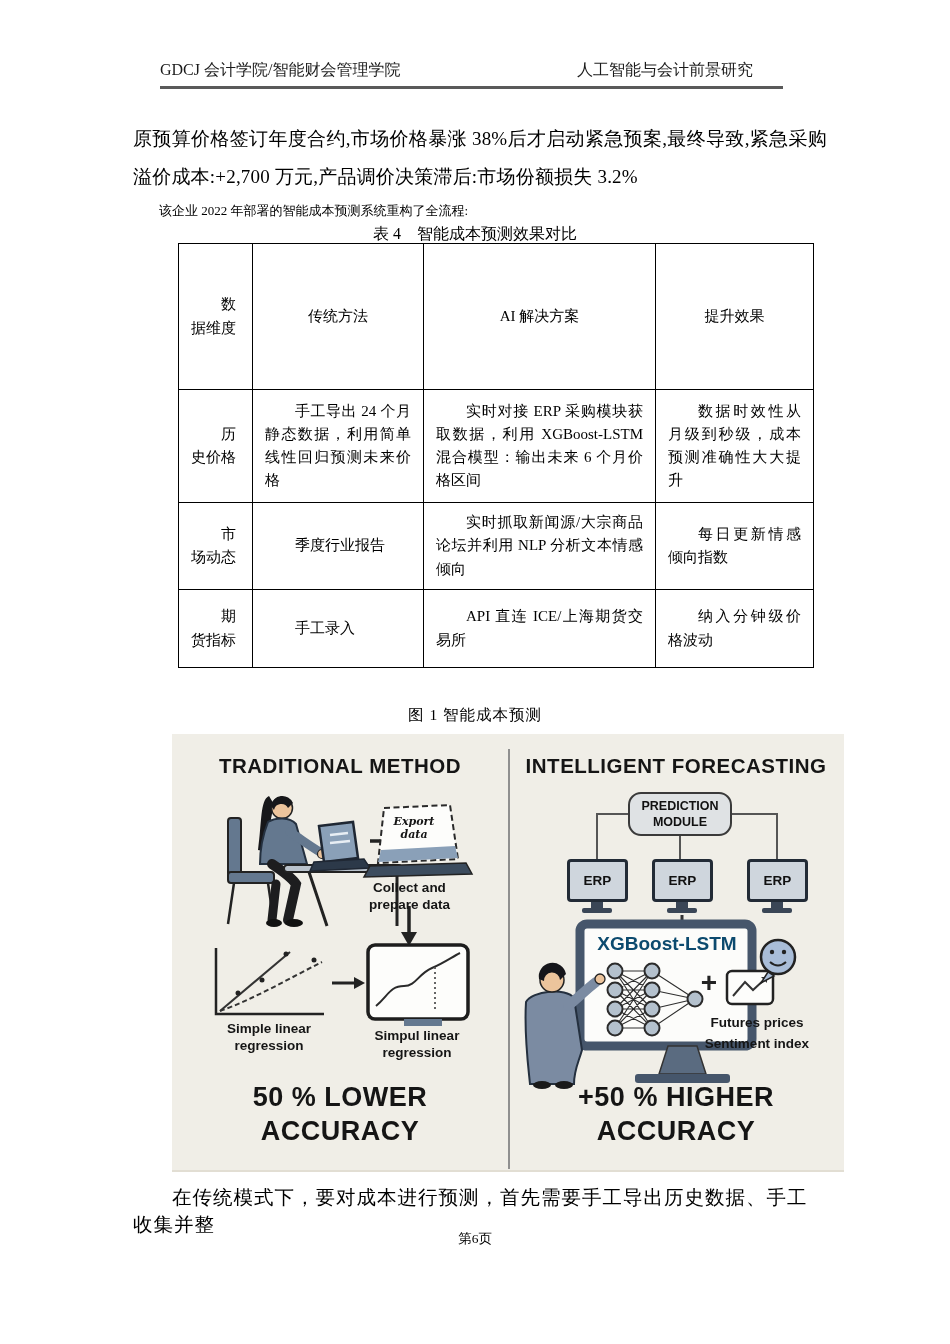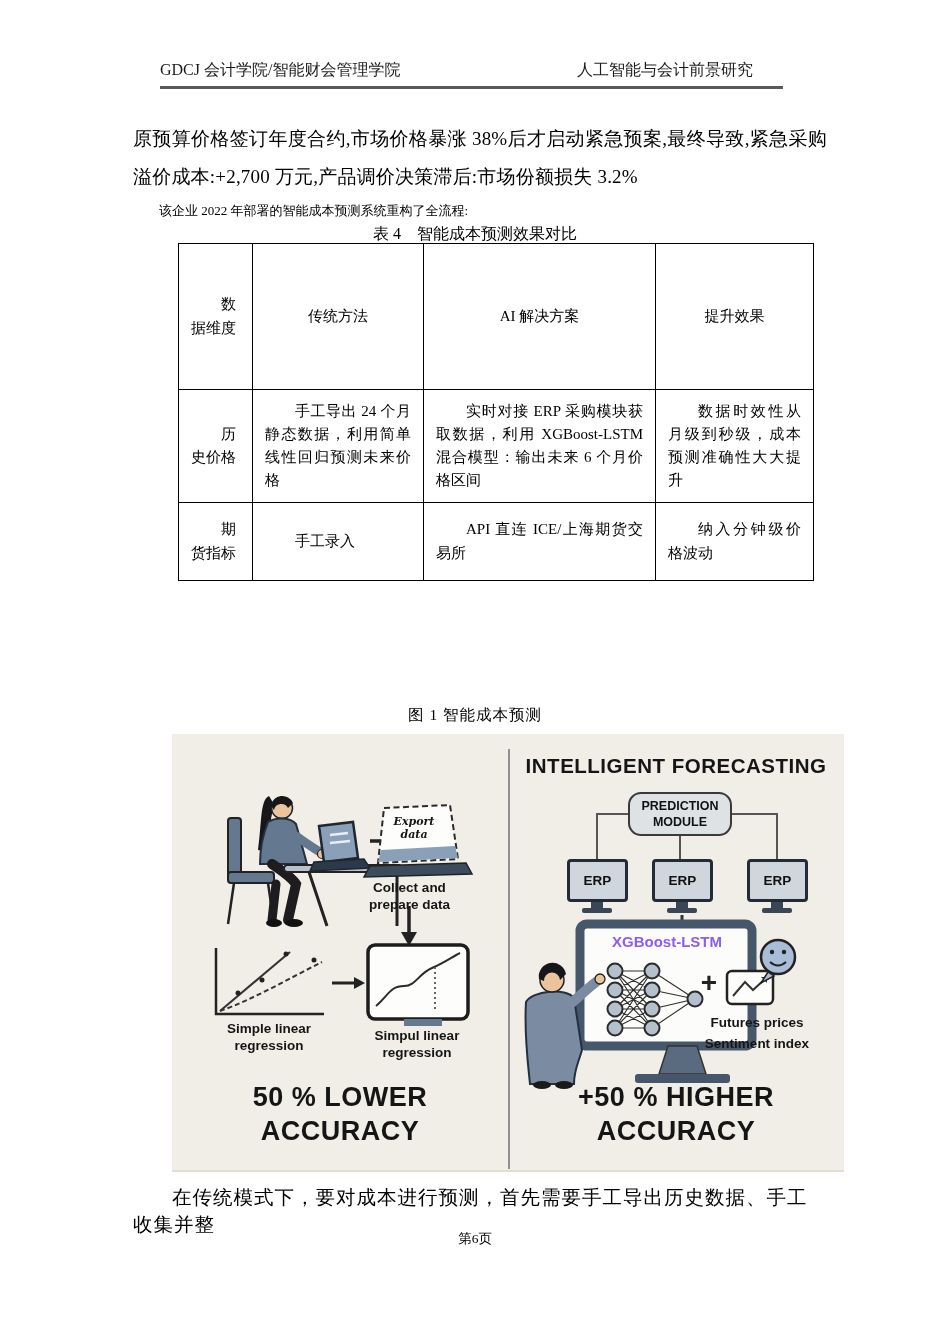--- a/index.html
+++ b/index.html
@@ -38,21 +38,21 @@
   .fg-big   { font-size:27px; font-weight:800; letter-spacing:.5px; }
   .export-note { font-size:11px; font-style:italic; font-weight:bold; line-height:1.15; font-family:"DejaVu Serif",serif; }
   .pred-box { position:absolute; left:456px; top:58px; width:104px; height:44px; background:#dfe2e4;
               border:2px solid #3a3a3a; border-radius:13px; display:flex; align-items:center; justify-content:center;
               font-family:"Liberation Sans",sans-serif; font-size:12.5px; font-weight:bold; text-align:center; line-height:1.3; color:#111; }
   .erp { position:absolute; top:125px; width:61px; height:43px; background:#cfd6dd; border:3px solid #222b36; border-radius:4px;
          display:flex; align-items:center; justify-content:center; font-family:"Liberation Sans",sans-serif;
          font-size:13.5px; font-weight:bold; color:#111; }
   .erp1 { left:395px; } .erp2 { left:480px; } .erp3 { left:575px; }
   .model-label { position:absolute; left:407px; top:199px; width:176px; text-align:center;
-                 font-family:"Liberation Sans",sans-serif; font-size:15px; font-weight:bold; color:#8b5cf6; }
+                 font-family:"Liberation Sans",sans-serif; font-size:19px; font-weight:bold; color:#0c4a6e; }
   .plus { position:absolute; left:522px; top:233px; width:30px; text-align:center;
           font-family:"Liberation Sans",sans-serif; font-size:28px; font-weight:700; color:#222; }
   
   .bottom-para { position:absolute; left:133px; top:1184px; width:694px; font-size:19.5px; text-indent:2em; letter-spacing:1px; }
   .footer { position:absolute; left:0; top:1230px; width:950px; text-align:center; font-size:13.5px; }
 </style>
 </head>
 <body>
 
 <div class="page">
@@ -71,20 +71,26 @@
       <th class="hc c0" style="text-align:justify;padding:0 12px;text-indent:2em;">数据维度</th>
       <th class="hc c1">传统方法</th>
       <th class="hc c2">AI 解决方案</th>
       <th class="hc c3">提升效果</th>
     </tr>
     <tr class="row1">
       <td class="dim c0">历史价格</td>
       <td class="body c1">手工导出 24 个月静态数据，利用简单线性回归预测未来价格</td>
       <td class="body c2">实时对接 ERP 采购模块获取数据，利用 XGBoost-LSTM 混合模型：输出未来 6 个月价格区间</td>
       <td class="body c3">数据时效性从月级到秒级，成本预测准确性大大提升</td>
+    </tr>
+    <tr class="row2">
+      <td class="dim c0">市场动态</td>
+      <td class="body c1">季度行业报告</td>
+      <td class="body c2">实时抓取新闻源/大宗商品论坛并利用 NLP 分析文本情感倾向</td>
+      <td class="body c3">每日更新情感倾向指数</td>
     </tr>
     <tr class="row3">
       <td class="dim c0">期货指标</td>
       <td class="body c1">手工录入</td>
       <td class="body c2">API 直连 ICE/上海期货交易所</td>
       <td class="body c3">纳入分钟级价格波动</td>
     </tr>
   </tbody>
     </table>
 
@@ -225,20 +231,21 @@
 
       <g>
         <circle cx="270" cy="223" r="17" fill="#a9bdd8" stroke="#222" stroke-width="2.5"></circle>
         <path d="M260 238 L253 249 L266 242 Z" fill="#a9bdd8" stroke="#222" stroke-width="1.5"></path>
         <circle cx="264" cy="218" r="2.2" fill="#222"></circle>
           <circle cx="276" cy="218" r="2.2" fill="#222"></circle>
         <path d="M262 228 Q270 235 278 228" stroke="#222" stroke-width="2" fill="none"></path>
       </g>
     </svg>
 
+    <div class="fg-text fg-title" style="left:10px; top:20px; width:316px;">TRADITIONAL METHOD</div>
     <div class="fg-text fg-title" style="left:346px; top:20px; width:316px;">INTELLIGENT FORECASTING</div>
 
     <div class="fg-text export-note" style="left:218px; top:82px; width:48px;">Export data</div>
     <div class="fg-text fg-label" style="left:175px; top:146px; width:125px;">Collect and prepare data</div>
     <div class="fg-text fg-label" style="left:28px;  top:287px; width:138px;">Simple linear regression</div>
     <div class="fg-text fg-label" style="left:176px; top:294px; width:138px;text-align:center;">Simpul linear regression</div>
     <div class="fg-text fg-big" style="left:10px; top:348px; width:316px;">50 % LOWER</div>
     <div class="fg-text fg-big" style="left:10px; top:382px; width:316px;">ACCURACY</div>
 
     <div class="pred-box">PREDICTION MODULE</div>

